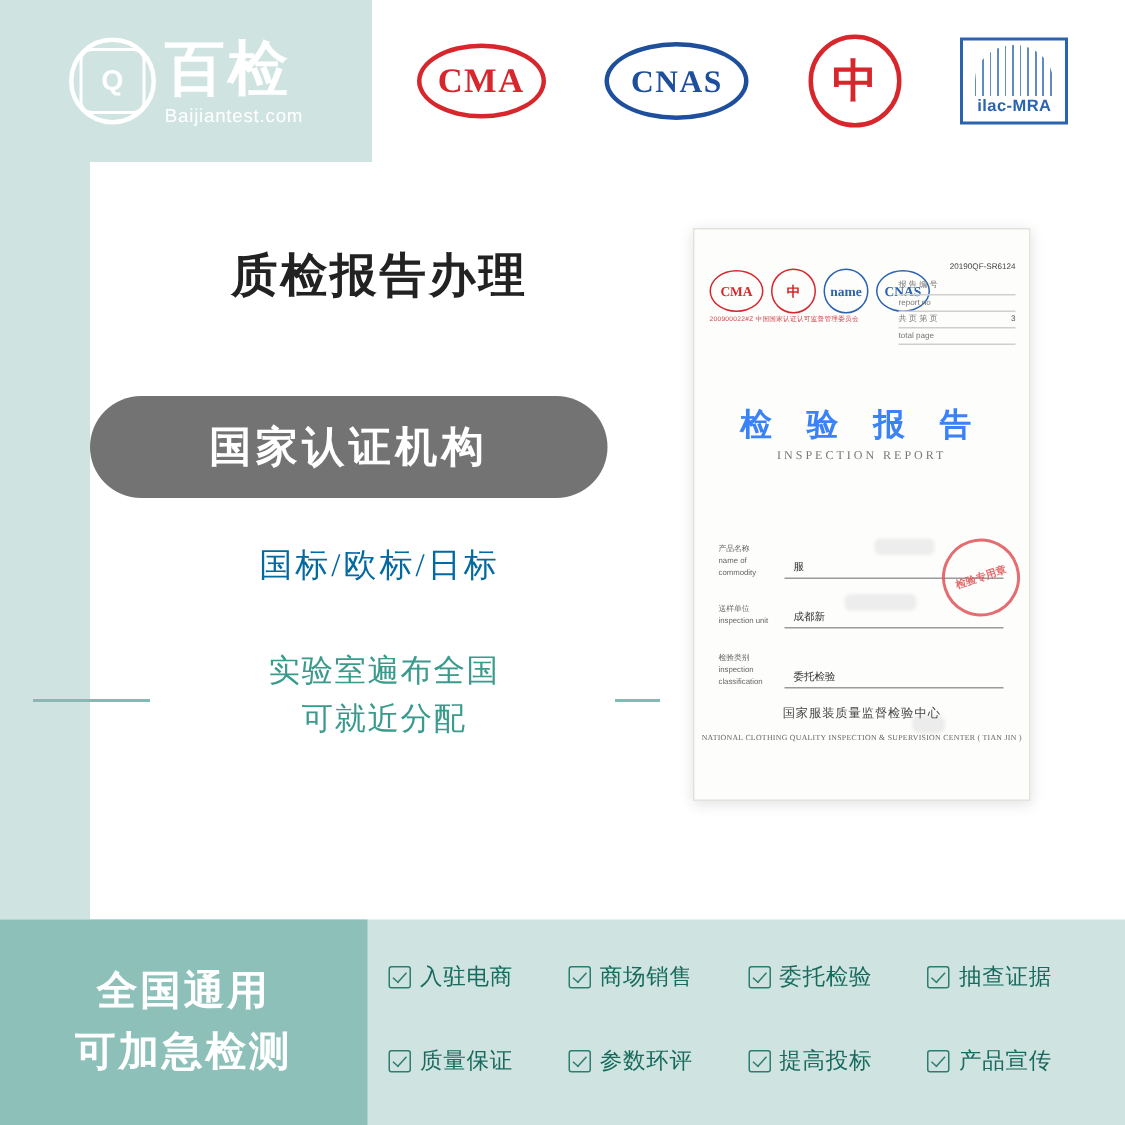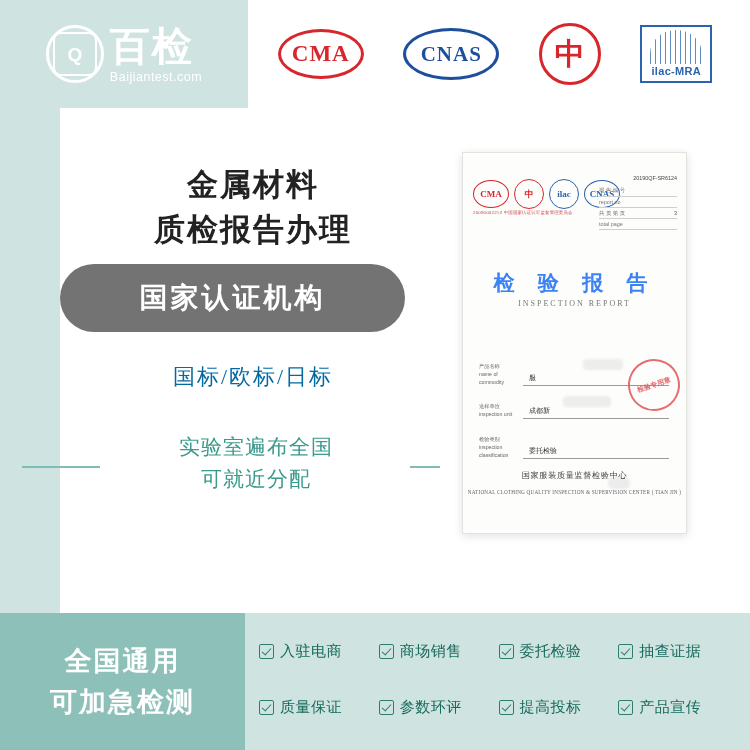--- a/index.html
+++ b/index.html
@@ -321,41 +321,40 @@
       <div class="cert">
         <div class="ilac">
           <div class="ilac-rays"></div>
           <div class="ilac-label">ilac-MRA</div>
         </div>
       </div>
     </div>
   </div>
 
   <div class="main-title">
-    <div>金属材料</div>
     <div>质检报告办理</div>
   </div>
 
   <div class="pill">国家认证机构</div>
 
   <div class="standards">国标/欧标/日标</div>
 
   <div class="rule rule-left"></div>
   <div class="rule rule-right"></div>
 
   <div class="sub-block">
     <div>实验室遍布全国</div>
     <div>可就近分配</div>
   </div>
 
   <div class="doc">
     <div class="doc-seals">
       <div class="seal seal-red">CMA</div>
       <div class="seal seal-red seal-circle">中</div>
-      <div class="seal seal-blue seal-circle">ilac</div>
+      <div class="seal seal-blue seal-circle">name</div>
       <div class="seal seal-blue">CNAS</div>
     </div>
     <div class="seal-caption">200900022#Z    中国国家认证认可监督管理委员会</div>
 
     <div class="doc-meta">
       <div class="top-id">20190QF-SR6124</div>
       <div class="row">
         <span>报 告 编 号</span>
         <span></span>
       </div>

